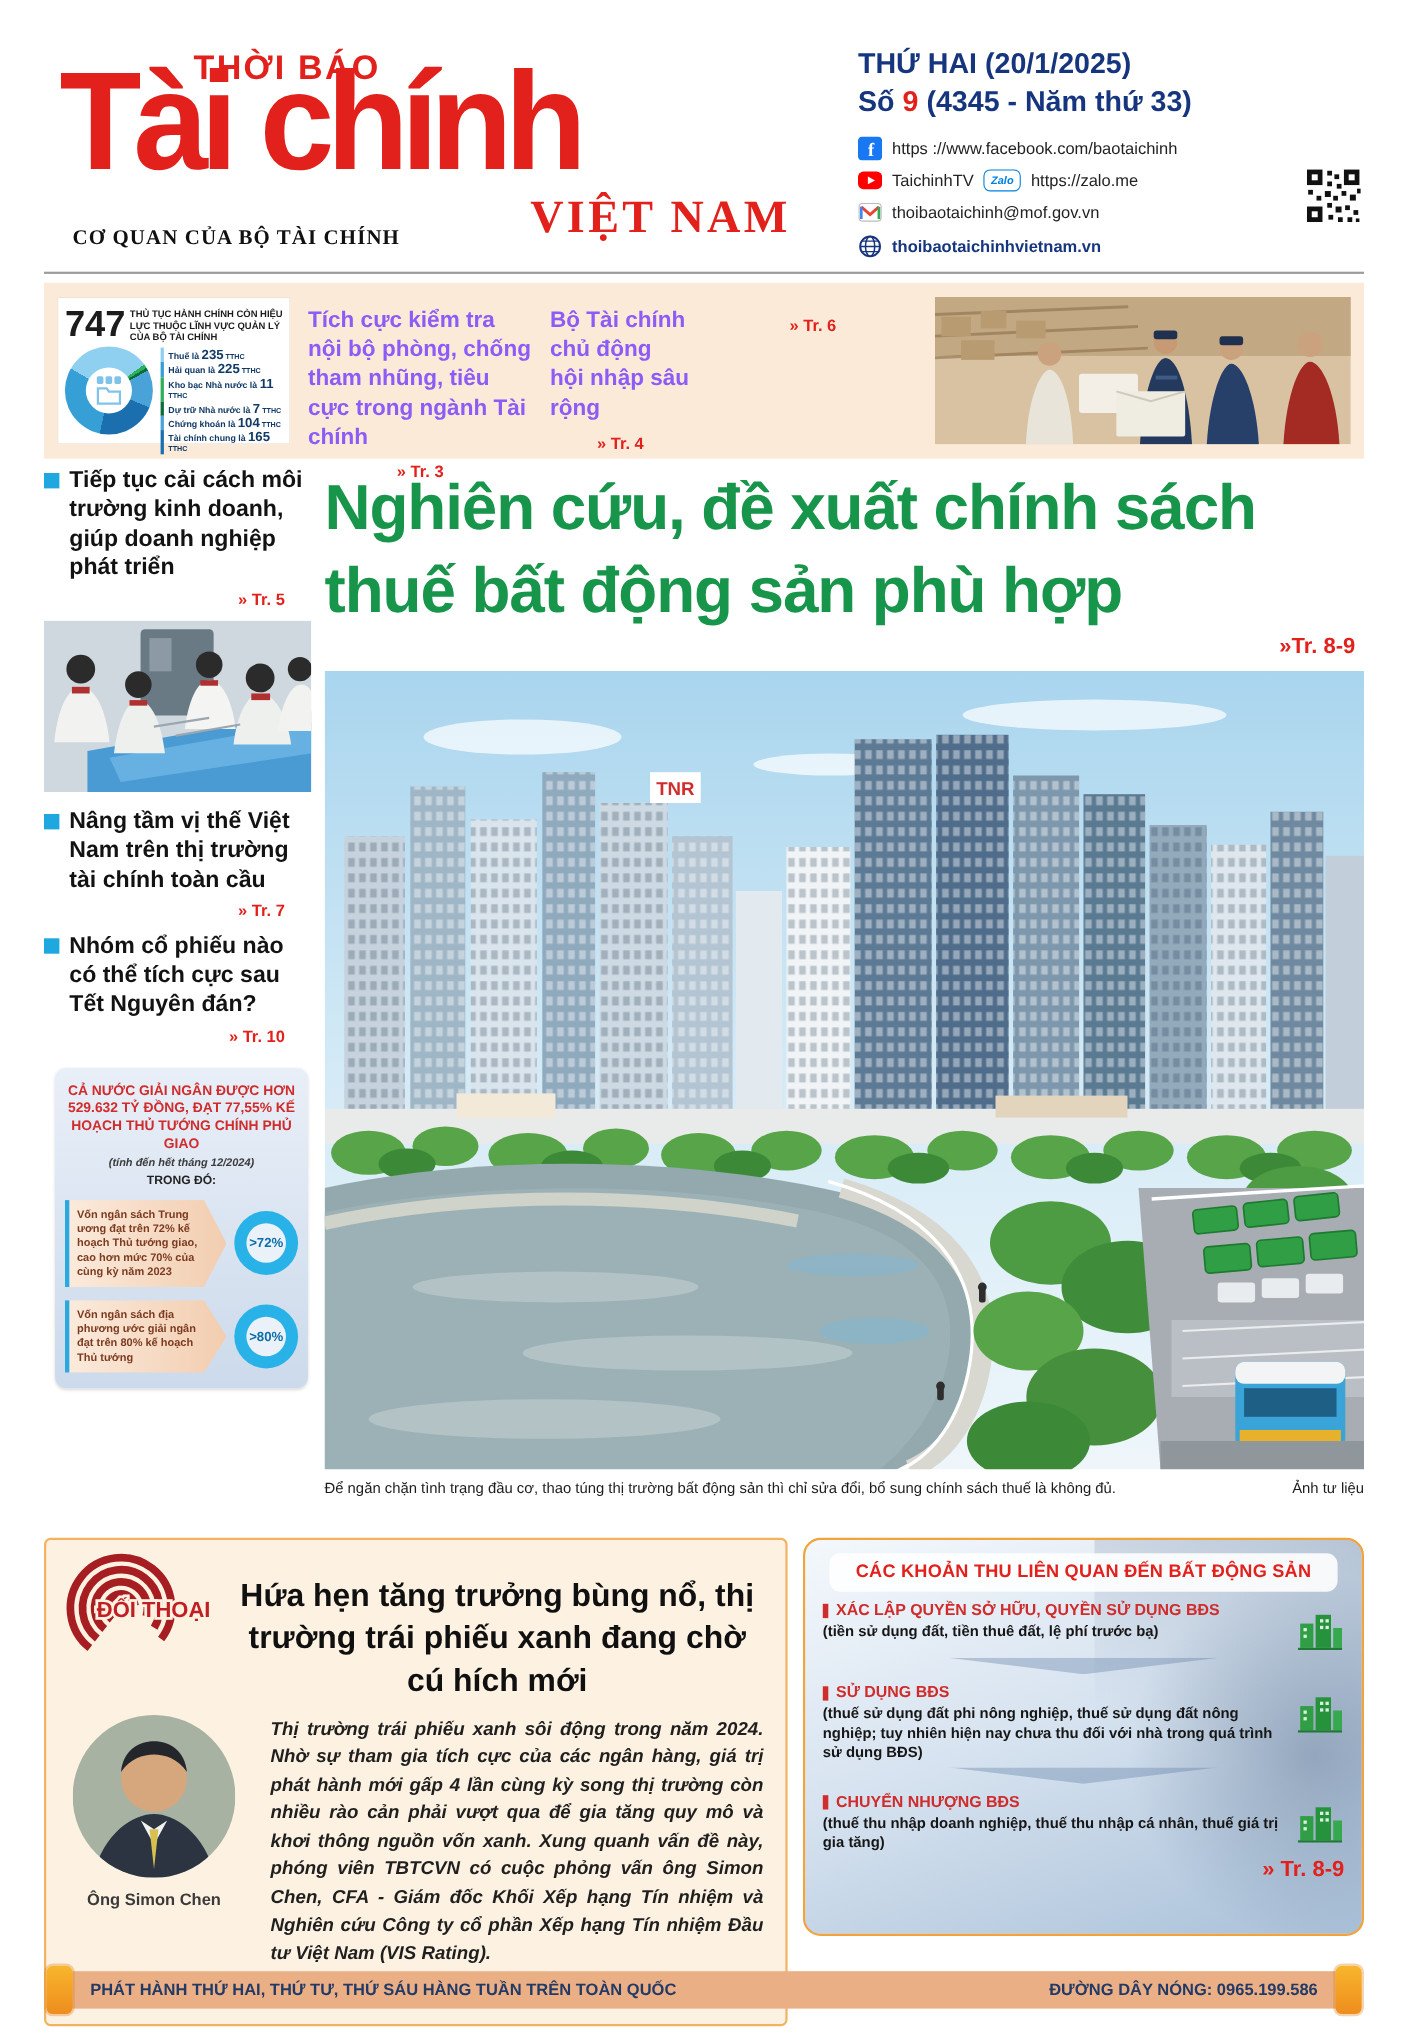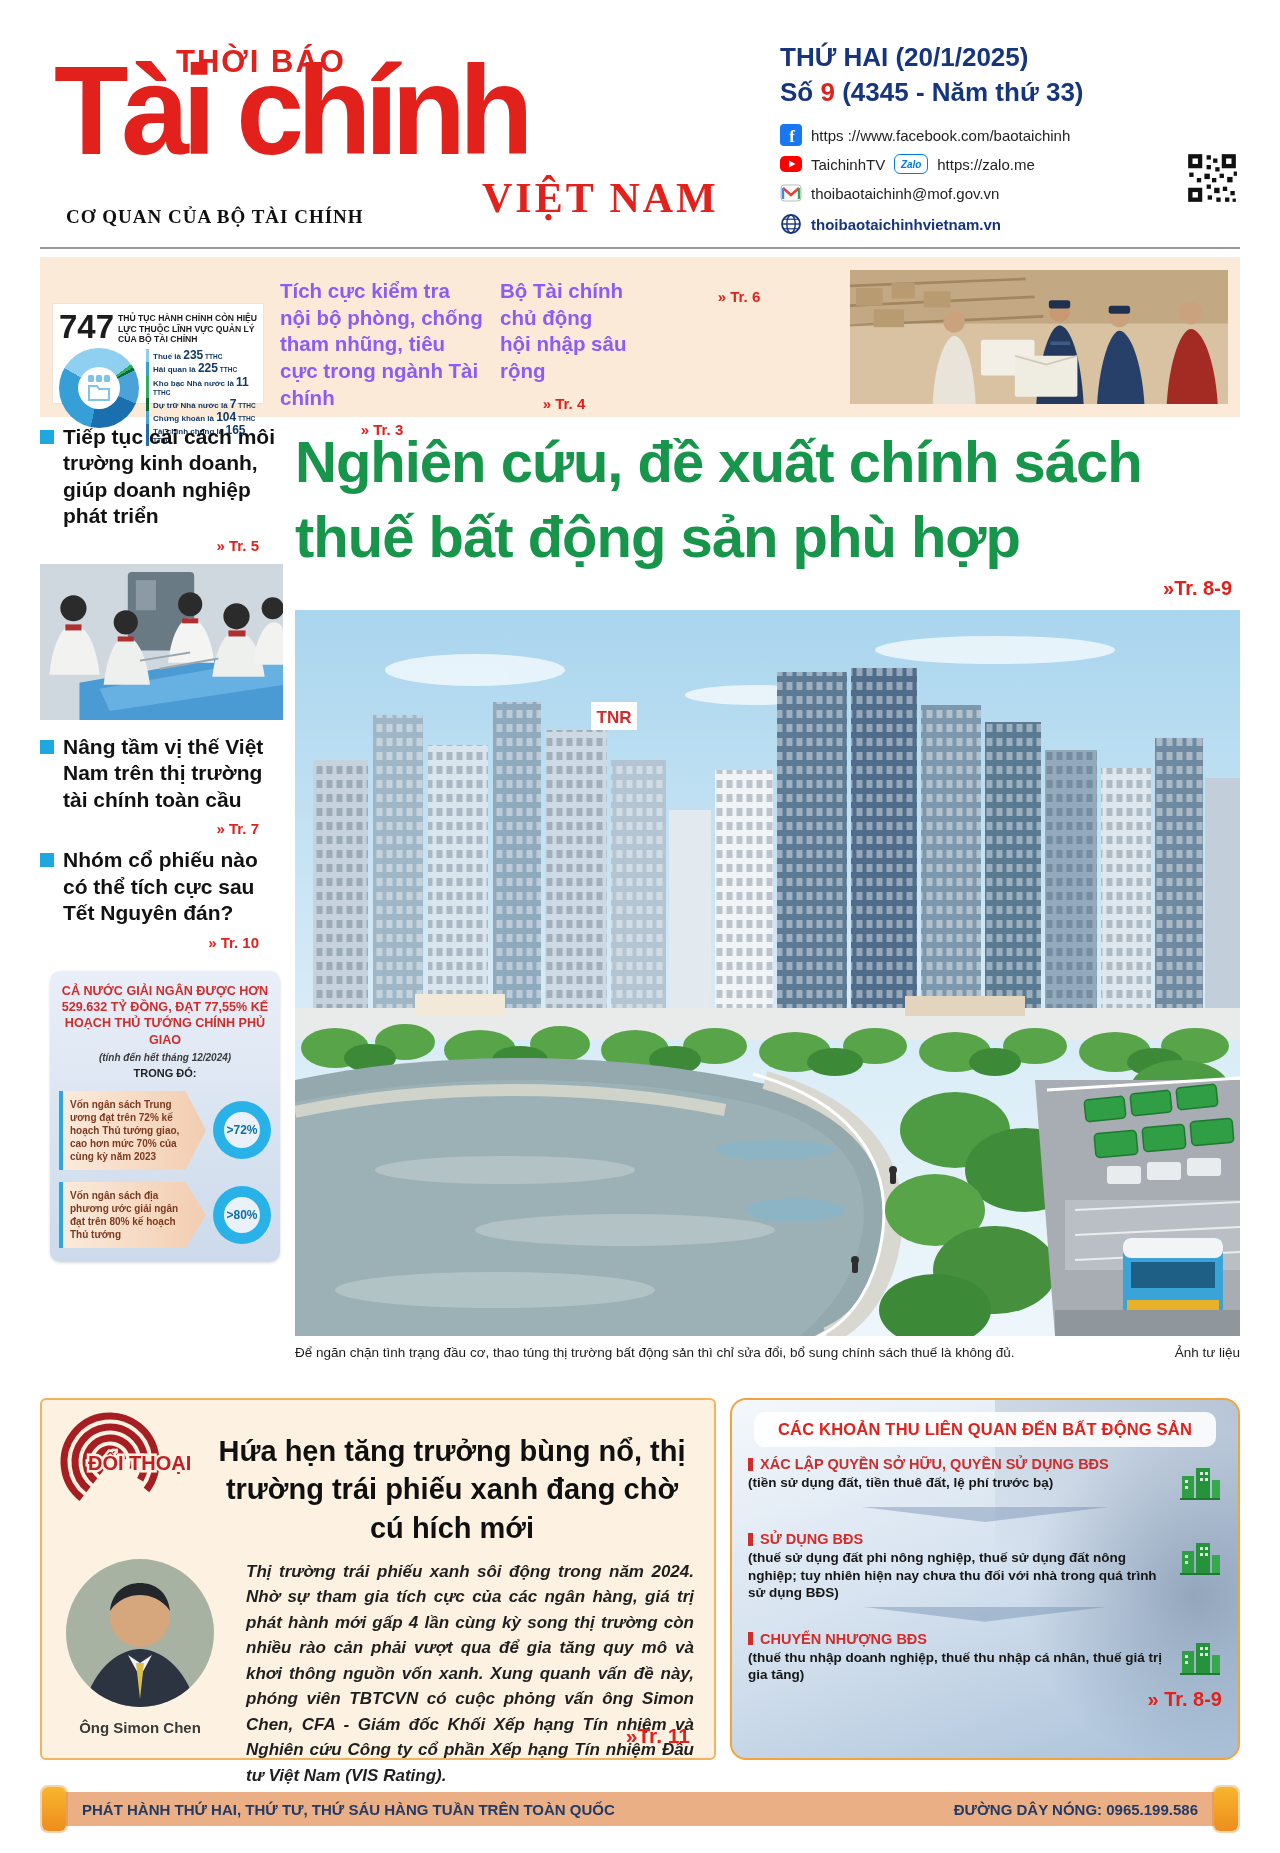--- a/index.html
+++ b/index.html
@@ -20,21 +20,21 @@
   .social { margin-top:16px; }
   .social-row { display:flex; align-items:center; gap:9px; margin-top:7px; font-size:15px; color:#222; }
   .social-row.site { color:#16357f; font-weight:bold; margin-top:9px; }
   .ic { width:22px; height:22px; flex:none; display:block; }
   .zalo-chip { display:inline-flex; align-items:center; justify-content:center; width:34px; height:20px; border:1.5px solid #0180de; border-radius:6px; color:#0180de; font-size:10px; font-weight:bold; font-style:italic; }
   .qr { position:absolute; right:2px; top:110px; width:52px; height:52px; }
   .mast-rule { position:absolute; left:40px; top:247px; width:1200px; height:2px; background:#9b9b9b; }
 
   
   .top-strip { position:absolute; left:40px; top:257px; width:1200px; height:160px; background:#fcead9; display:flex; gap:16px; padding:13px 12px; }
-  .info-card { width:212px; background:#fff; border:1px solid #efe3d6; padding:6px 6px 4px; flex:none;margin-top:33px; }
+  .info-card { width:212px; background:#fff; border:1px solid #efe3d6; padding:6px 6px 4px; flex:none; }
   .info-head { display:flex; gap:4px; align-items:flex-start; }
   .info-num { font-size:33px; font-weight:900; color:#1c1c1c; line-height:1; }
   .info-title { font-size:8.6px; font-weight:800; color:#1c1c1c; line-height:1.25; padding-top:3px; }
   .donut-row { display:flex; margin-top:3px; }
   .donut { position:relative; width:80px; height:80px; border-radius:50%; flex:none;
     background:conic-gradient(from -60deg, #8fd0f0 0 31.5%, #2eaf5b 31.5% 33%, #0c6b37 33% 34.2%, #4aa3d8 34.2% 48%, #1b6fae 48% 70%, #36a0d6 70% 100%); }
   .donut::after { content:""; position:absolute; left:19px; top:19px; width:42px; height:42px; border-radius:50%; background:#fff; }
   .donut-glyph { position:absolute; left:24px; top:24px; width:32px; height:32px; z-index:2; }
   .legend { flex:1; display:flex; flex-direction:column; justify-content:space-between; padding:1px 0 1px 7px; }
   .leg { font-size:8px; font-weight:700; color:#123a66; border-left:3px solid var(--c); padding-left:4px; line-height:1.1; }
@@ -70,21 +70,21 @@
   
   .main-col { position:absolute; left:295px; top:424px; width:945px; }
   .lead-h { color:#17954a; font-size:58px; font-weight:900; letter-spacing:-1px; line-height:1.3; }
   .lead-ref { text-align:right; color:#e2211c; font-weight:900; font-size:20px; margin:2px 8px 0 0; }
   .lead-photo { width:945px; height:726px; margin-top:10px; overflow:hidden; }
   .lead-photo svg { width:100%; height:100%; display:block; }
   .caption-row { display:flex; justify-content:space-between; margin-top:9px; font-size:13.5px; color:#1c1c1c; }
   .cap-credit { color:#1c1c1c; }
 
   
-  .dialogue { position:absolute; left:40px; top:1398px; width:676px; height:362px; background:#fdf2e2; border:2px solid #f2b25f; border-radius:6px; padding:10px 20px 10px 14px; }
+  .dialogue { position:absolute; left:40px; top:1398px; width:676px; height:444px; background:#fdf2e2; border:2px solid #f2b25f; border-radius:6px; padding:10px 20px 10px 14px; }
   .dlg-head { display:flex; }
   .dlg-logo { width:152px; height:104px; flex:none; }
   .dlg-headline { flex:1; font-size:29px; font-weight:800; color:#101010; text-align:center; line-height:1.32; padding:22px 0 0 2px; }
   .dlg-row { display:flex; gap:22px; margin-top:12px; }
   .portrait-col { width:168px; flex:none; text-align:center; }
   .portrait { width:148px; height:148px; border-radius:50%; overflow:hidden; margin:0 auto; }
   .portrait svg { width:100%; height:100%; display:block; }
   .portrait-cap { margin-top:12px; font-size:15px; color:#3a3a3a; font-weight:600; }
   .dlg-body { flex:1; font-style:italic; font-weight:700; font-size:17px; line-height:1.5; color:#1f1f1f; text-align:justify; }
   .dlg-ref { position:absolute; right:24px; bottom:10px; color:#e2211c; font-weight:900; font-size:21px; }

